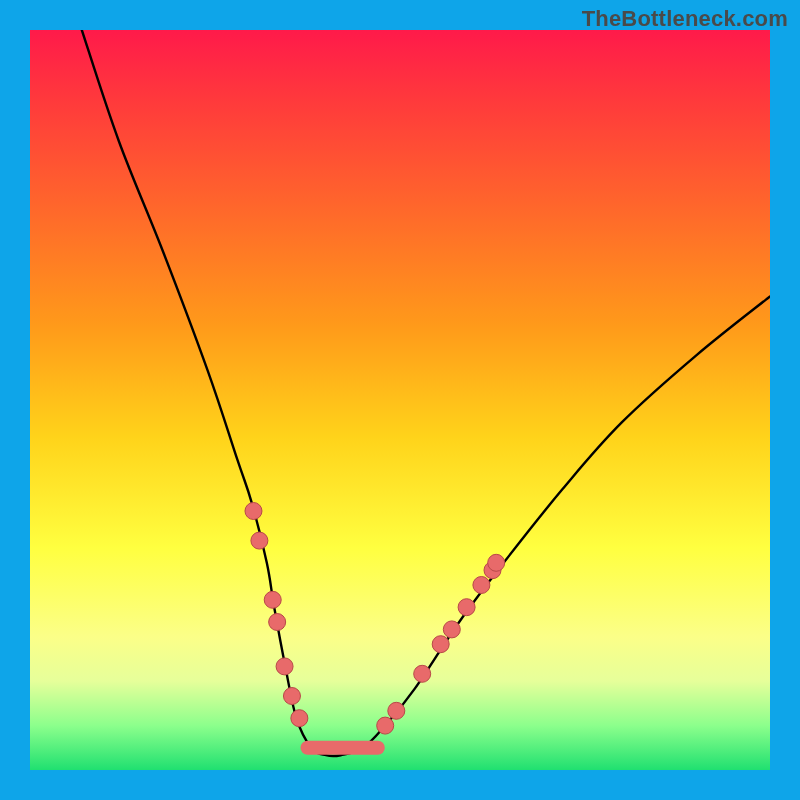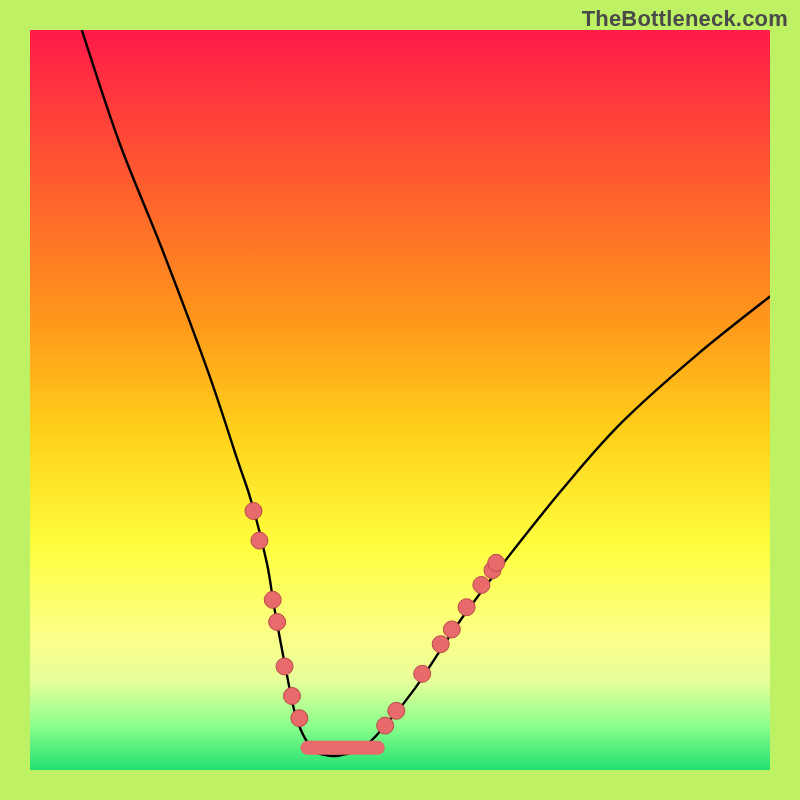--- a/index.html
+++ b/index.html
@@ -1,21 +1,21 @@
 <!DOCTYPE html>
 <html><head>
 <meta charset="utf-8">
 <style>
   * { margin: 0; padding: 0; box-sizing: border-box; }
   html, body { width: 800px; height: 800px; overflow: hidden; background: #000; }
   .frame {
     position: relative;
     width: 800px;
     height: 800px;
-    background: #bef264;
+    background: #0ea5e9;
   }
   .plot-area {
     position: absolute;
     left: 30px;
     top: 30px;
     width: 740px;
     height: 740px;
     background: linear-gradient(to bottom,
       #ff1a4a 0%,
       #ff3b3b 10%,

